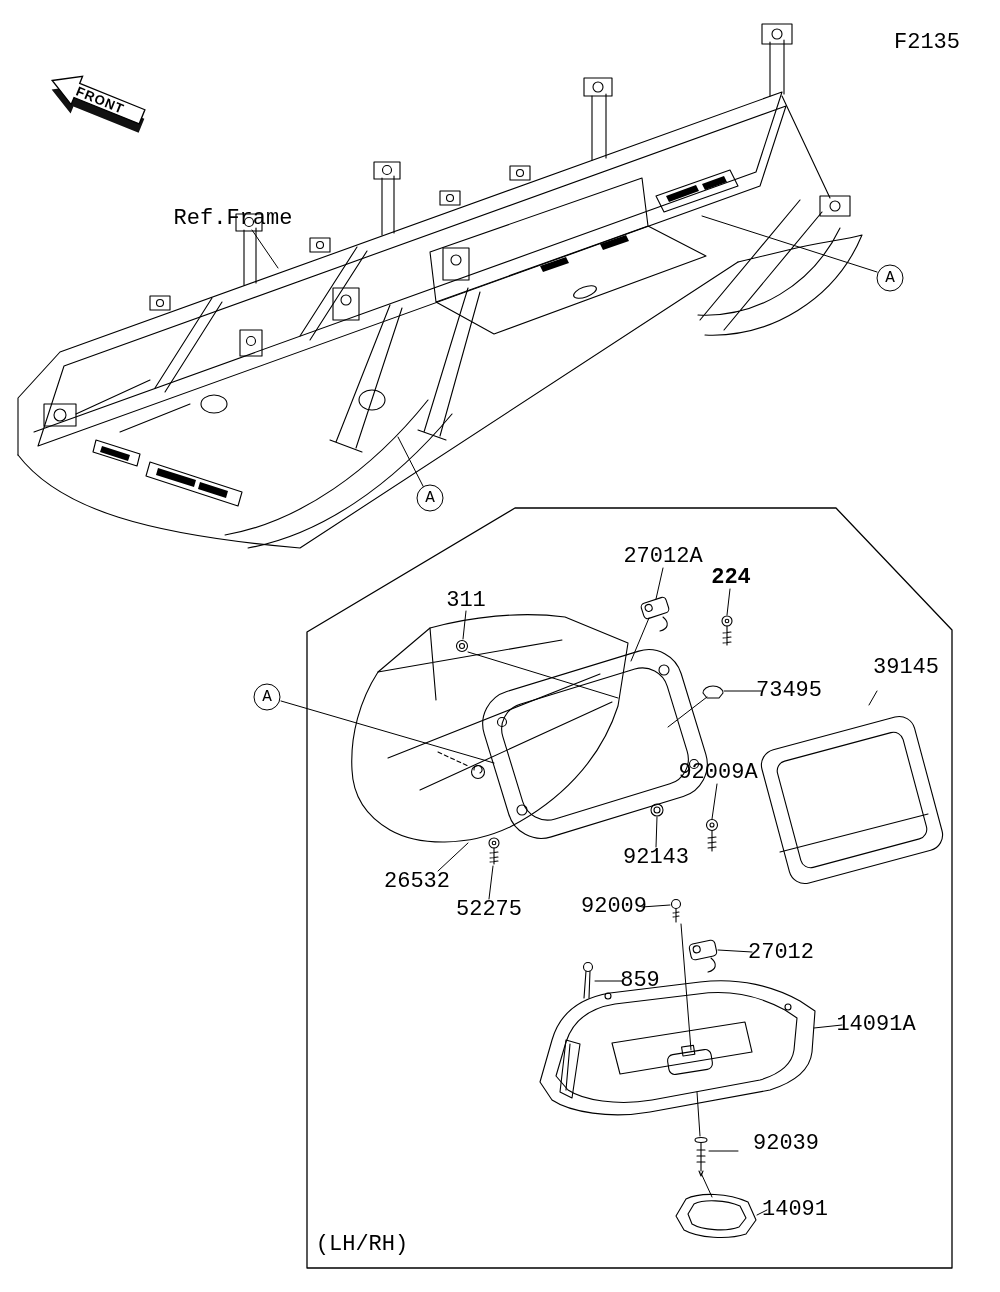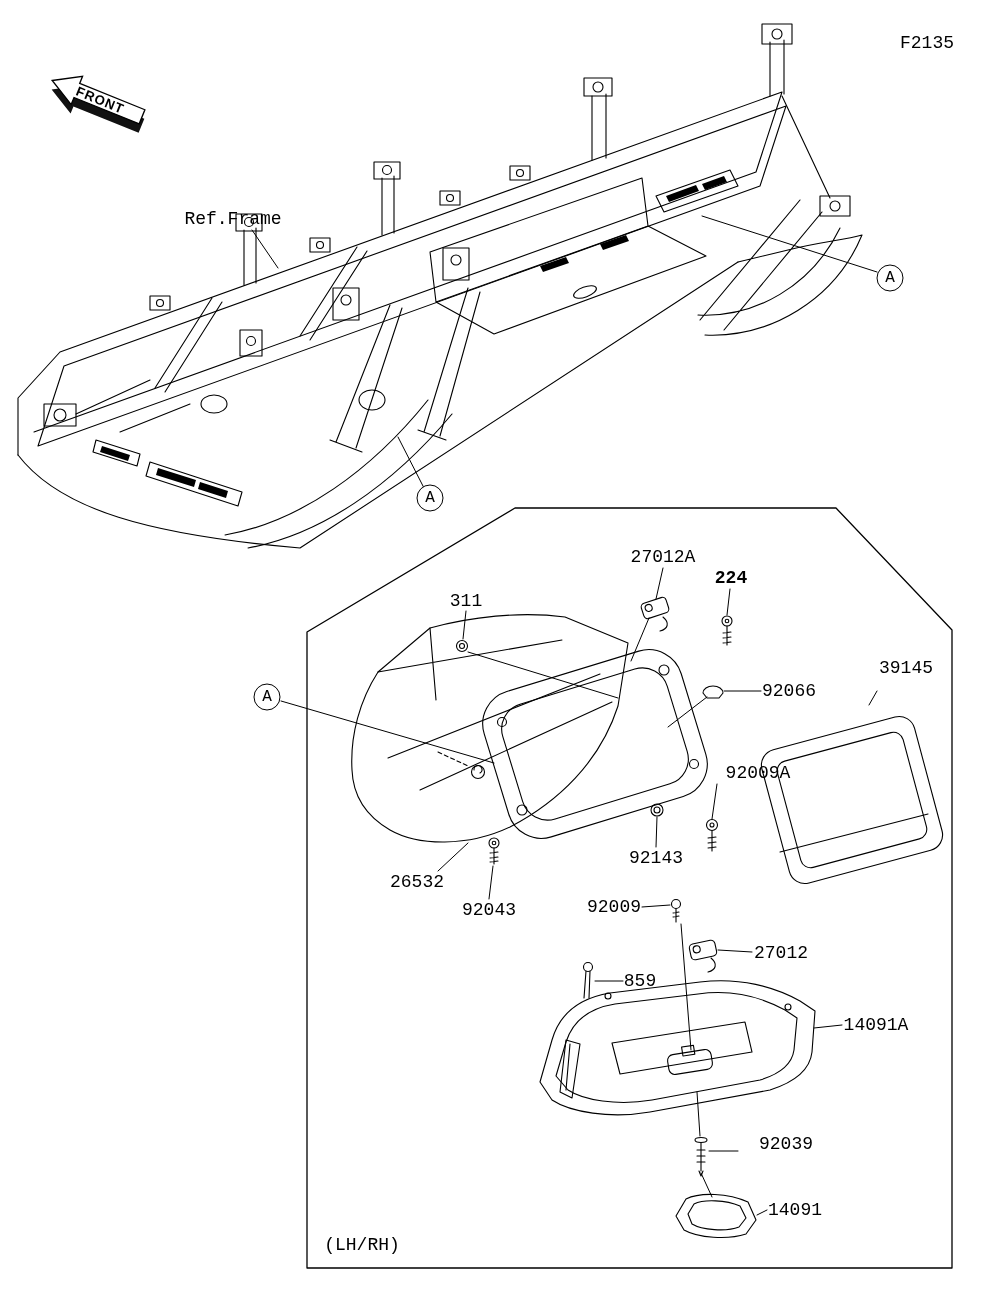--- a/index.html
+++ b/index.html
@@ -4,21 +4,21 @@
 <style>
   html,body{margin:0;padding:0;background:#fff;}
   .page{position:relative;width:1000px;height:1292px;background:#ffffff;overflow:hidden;
         font-family:"Liberation Mono","DejaVu Sans Mono",monospace;color:#000;}
   svg.art{position:absolute;left:0;top:0;width:1000px;height:1292px;}
   .ln{stroke:#000;stroke-width:1.1;fill:none;stroke-linecap:round;stroke-linejoin:round;}
   .thin{stroke-width:1;}
   .thick{stroke-width:1.3;}
   .fillb{fill:#000;stroke:none;}
   .dash{stroke-dasharray:4 3;}
-  .lbl{position:absolute;transform:translate(-50%,-50%);font-size:18px;line-height:1;
+  .lbl{position:absolute;transform:translate(-50%,-50%);font-size:22px;line-height:1;
        white-space:nowrap;letter-spacing:0;}
   .callout{position:absolute;width:27px;height:27px;transform:translate(-50%,-50%);
            border:1.6px solid #000;border-radius:50%;box-sizing:border-box;
            text-align:center;line-height:24px;font-size:16px;background:#fff;}
   .front-text{font-size:14px;font-weight:bold;letter-spacing:1px;fill:#000;stroke:none;
               font-family:"Liberation Sans",sans-serif;}
 </style>
 </head>
 <body>
 
@@ -202,26 +202,26 @@
   <div class="lbl" style="left:233px;top:219px;">Ref.Frame</div>
   <div class="lbl" style="left:362px;top:1245px;">(LH/RH)</div>
 
   <div class="callout" style="left:890px;top:278px;">A</div>
   <div class="callout" style="left:430px;top:498px;">A</div>
   <div class="callout" style="left:267px;top:697px;">A</div>
 
   <div class="lbl" style="left:466px;top:601px;">311</div>
   <div class="lbl" style="left:663px;top:557px;">27012A</div>
   <div class="lbl" style="left:731px;top:578px;font-weight:bold;">224</div>
-  <div class="lbl" style="left:789px;top:691px;">92066</div>
+  <div class="lbl" style="left:789px;top:691px;">73495</div>
   <div class="lbl" style="left:878px;top:668px;margin-left:28px;">39145</div>
-  <div class="lbl" style="left:718px;top:773px;margin-left:40px;">92009A</div>
+  <div class="lbl" style="left:718px;top:773px;">92009A</div>
   <div class="lbl" style="left:656px;top:858px;">92143</div>
   <div class="lbl" style="left:417px;top:882px;">26532</div>
-  <div class="lbl" style="left:489px;top:910px;">92043</div>
+  <div class="lbl" style="left:489px;top:910px;">52275</div>
   <div class="lbl" style="left:614px;top:907px;text-align:center;">92009</div>
   <div class="lbl" style="left:640px;top:981px;">859</div>
   <div class="lbl" style="left:781px;top:953px;text-align:center;">27012</div>
   <div class="lbl" style="left:876px;top:1025px;">14091A</div>
   <div class="lbl" style="left:766px;top:1144px;margin-left:20px;">92039</div>
   <div class="lbl" style="left:795px;top:1210px;">14091</div>
 
 </div>
 
 </body></html>

